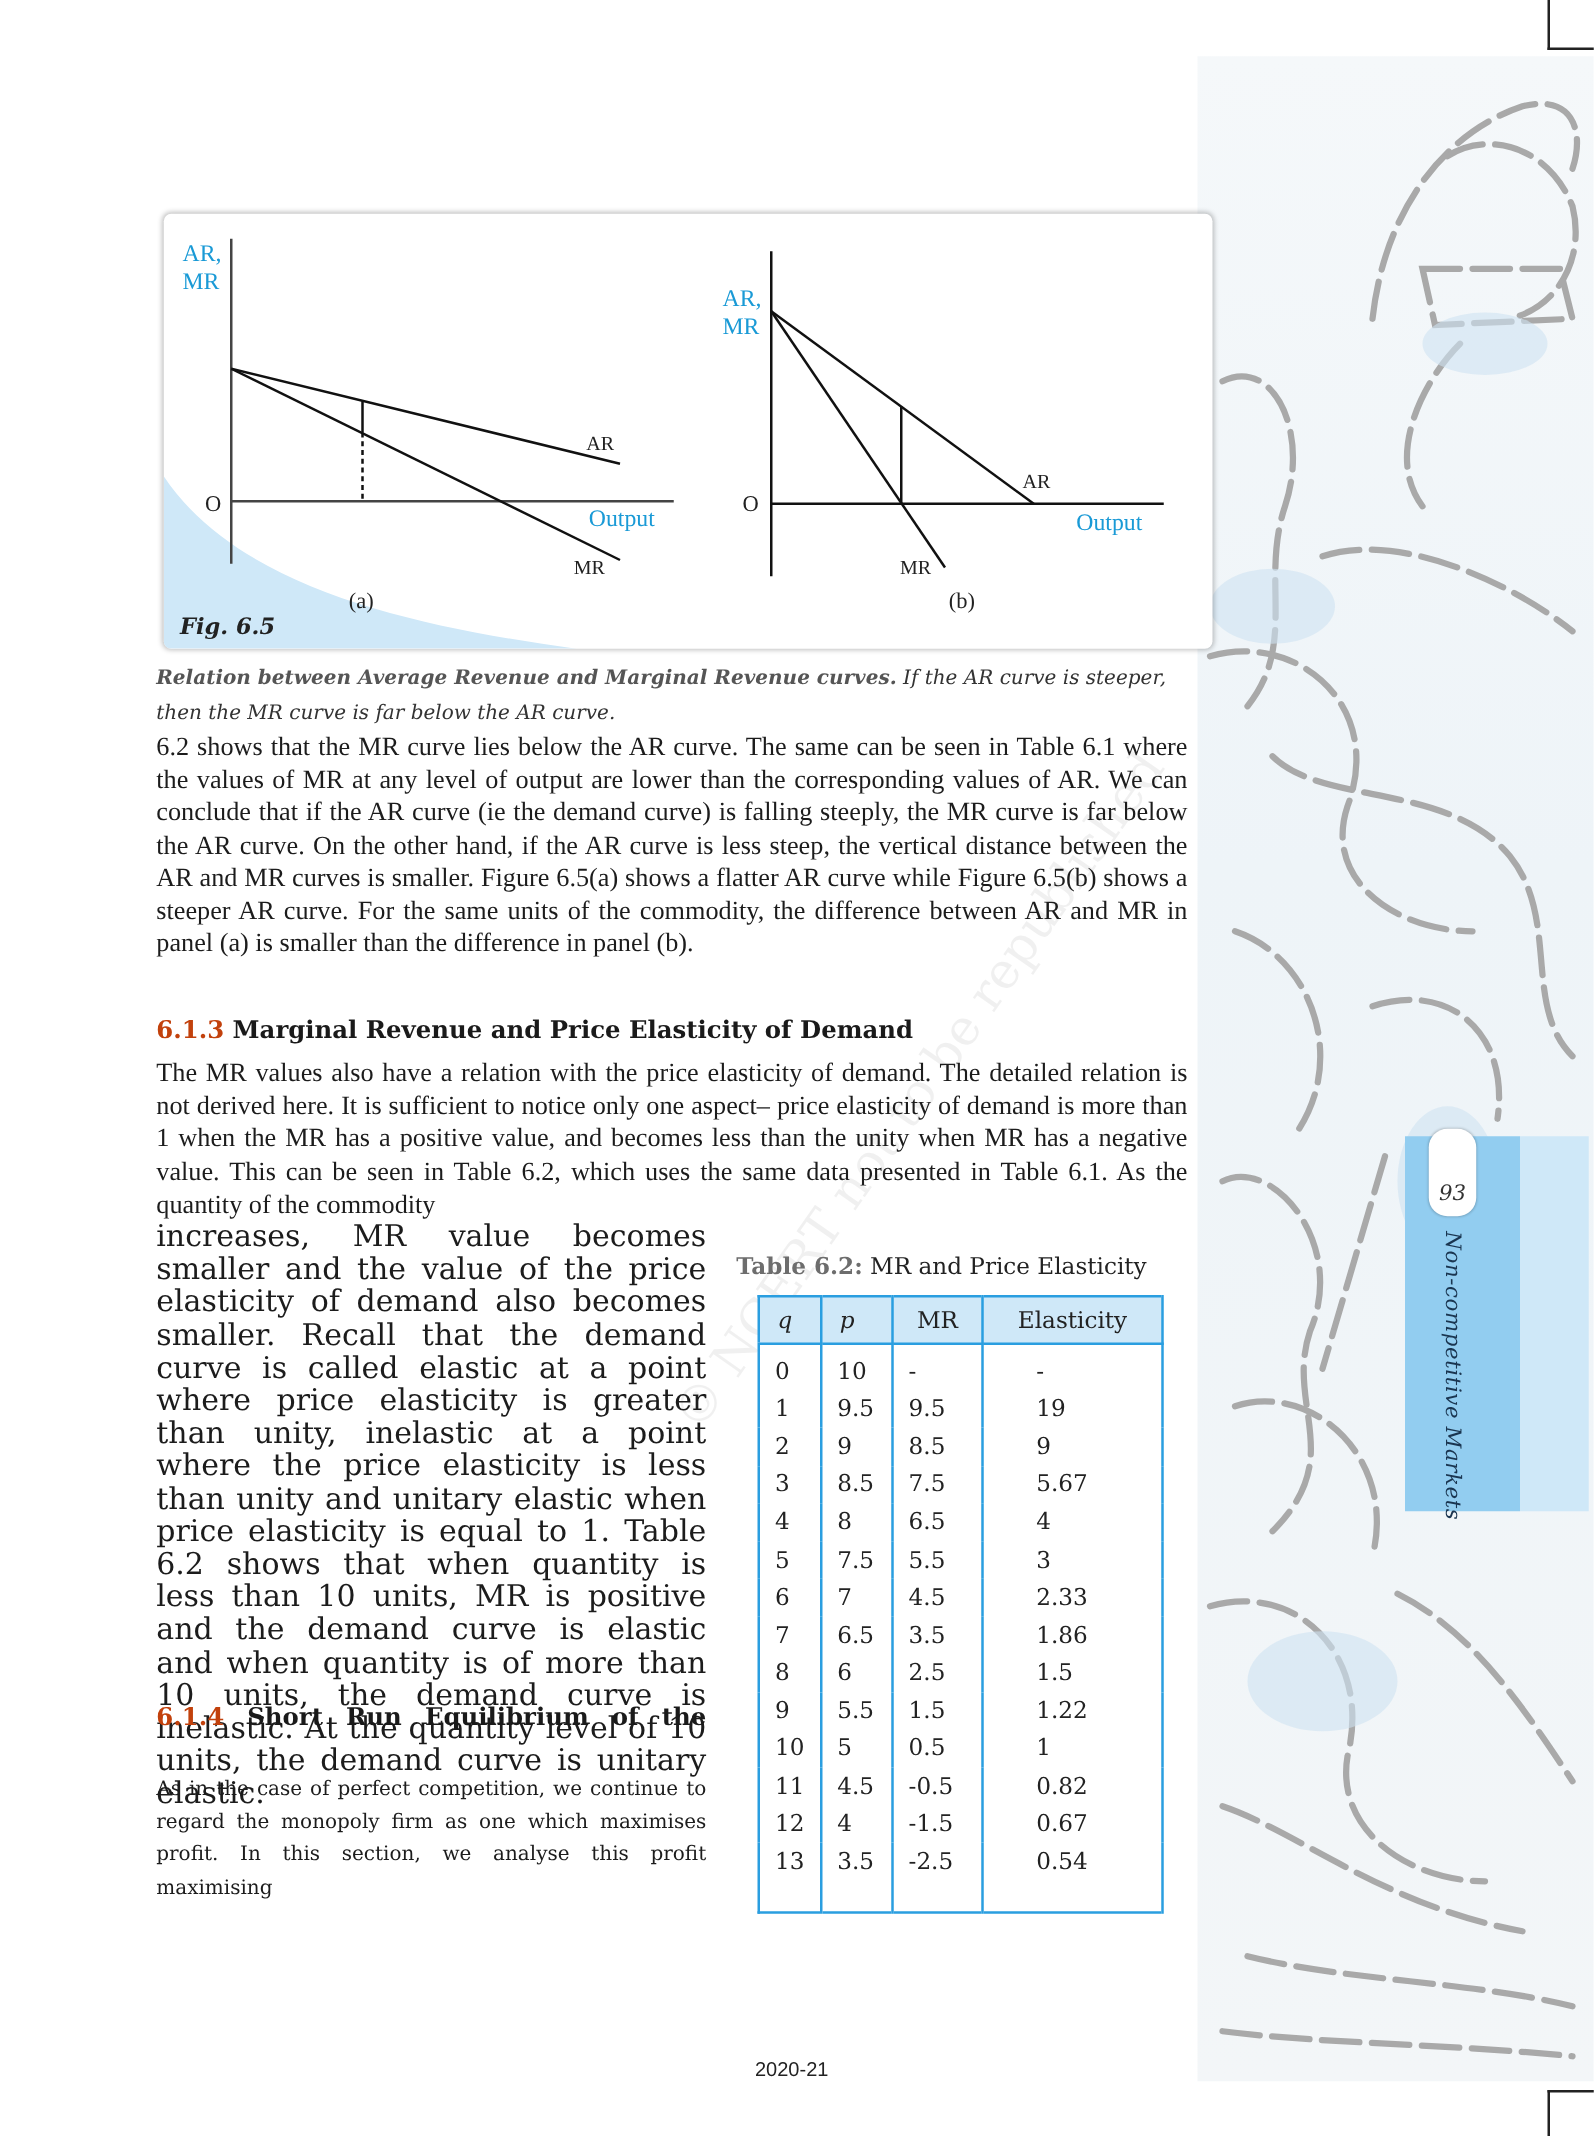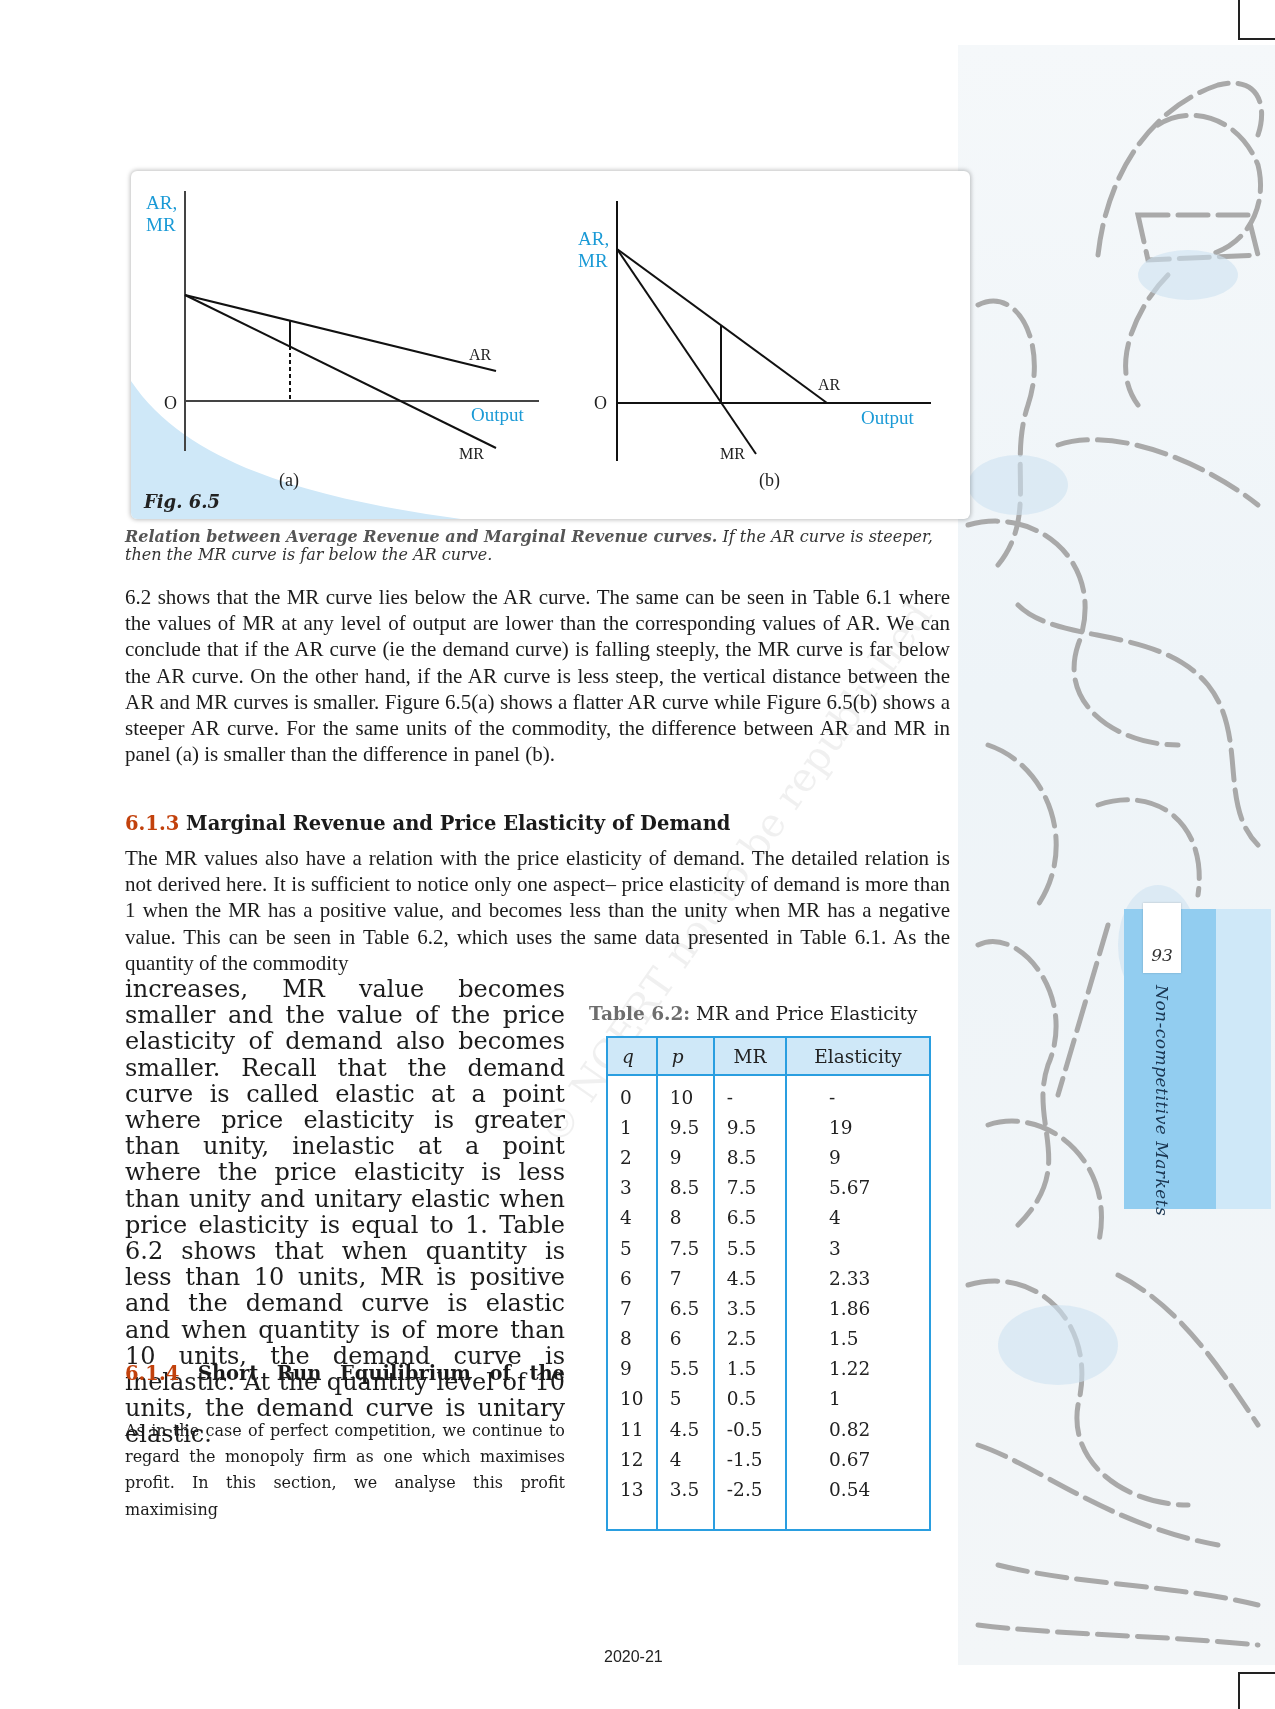--- a/index.html
+++ b/index.html
@@ -22,21 +22,21 @@
     position: absolute; left: 1124px; top: 909px; width: 92px; height: 300px;
     background: #92cdf0;
   }
   .side-tab-light {
     position: absolute; left: 1216px; top: 909px; width: 55px; height: 300px;
     background: #cfe8f8;
   }
   .page-num-box {
     position: absolute; left: 1143px; top: 903px; width: 38px; height: 70px;
     background: #fff; box-shadow: 0 0 2px rgba(0,0,0,0.2);
-    display: flex; align-items: flex-end; justify-content: center;
+    display: flex; align-items: flex-end; justify-content: center; border-radius: 15px;
   }
   .page-num {
     font-family: "DejaVu Serif", serif; font-style: italic; font-size: 17px;
     color: #333; padding-bottom: 8px;
   }
   .chapter-title {
     position: absolute; left: 1172px; top: 985px;
     transform-origin: 0 0; transform: rotate(90deg);
     font-family: "DejaVu Serif", serif; font-style: italic; font-size: 17px;
     color: #1a3550; white-space: nowrap; letter-spacing: 0.5px;
@@ -56,21 +56,21 @@
     font-family: "DejaVu Serif", serif; font-weight: bold; font-style: italic;
     font-size: 18px; color: #222;
   }
   .axis-label { font-family: "Liberation Serif", serif; fill: #1a9ad6; font-size: 19px; }
   .curve-label { font-family: "Liberation Serif", serif; fill: #222; font-size: 16px; }
   .panel-label { font-family: "Liberation Serif", serif; fill: #222; font-size: 18px; }
 
   .caption {
     position: absolute; left: 125px; top: 528px; width: 825px;
     font-family: "DejaVu Serif", serif; font-style: italic; font-size: 16px;
-    line-height: 18px; color: #333;
+    line-height: 28px; color: #333;
   }
   .caption b { color: #555; }
 
   .para {
     position: absolute; font-family: "DejaVu Serif", serif; font-size: 18.5px;
     line-height: 26.2px; color: #1c1c1c; text-align: justify; text-align-last: left;
   }
   .p1 { left: 125px; top: 584px; width: 825px; font-family: "Liberation Serif", serif; font-size: 21px; }
   .heading {
     position: absolute; font-family: "DejaVu Serif", serif; font-weight: bold;

